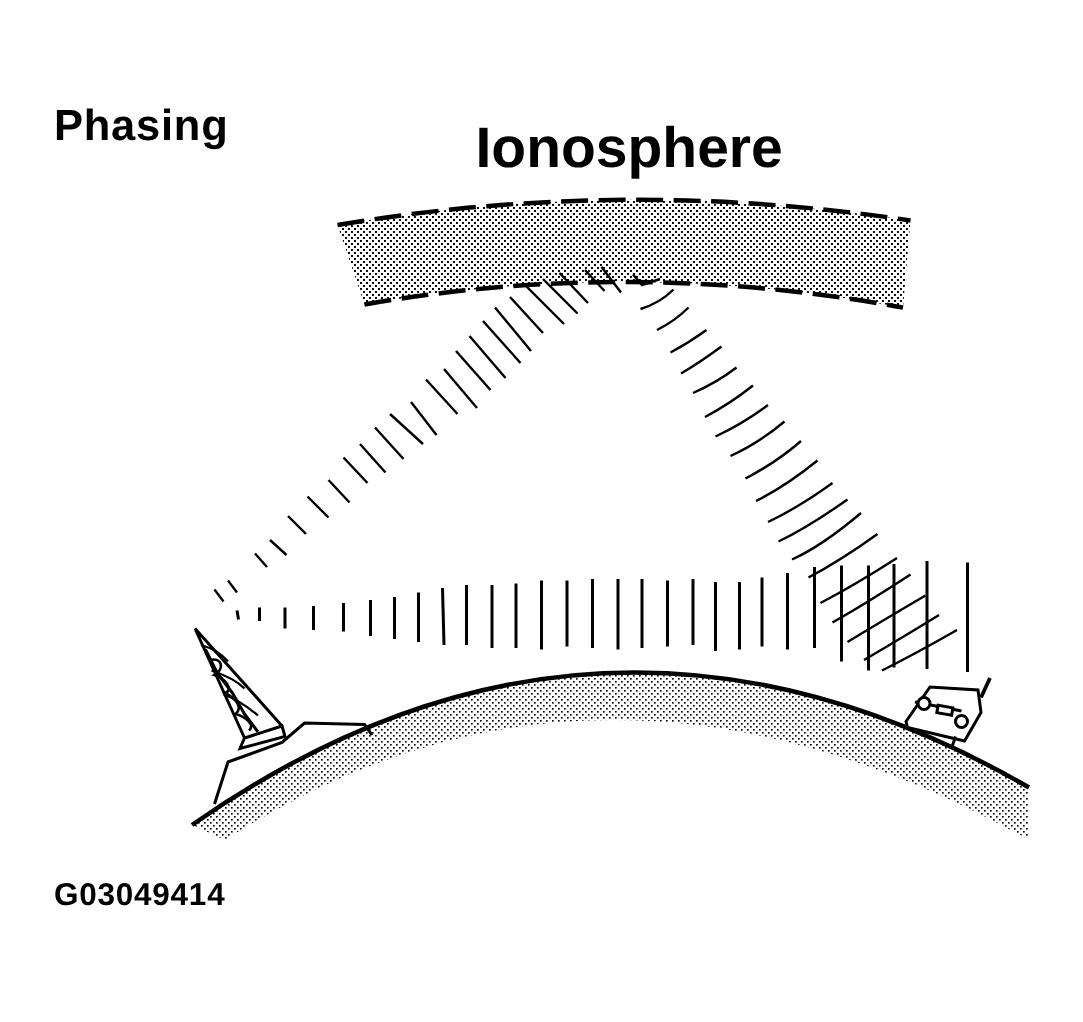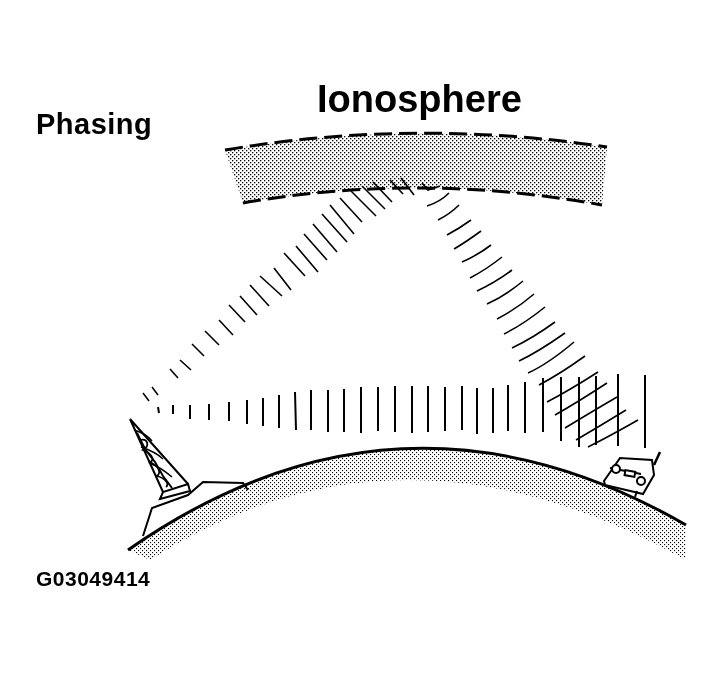--- a/index.html
+++ b/index.html
@@ -1,19 +1,19 @@
 <!DOCTYPE html>
 <html><head>
   <meta charset="utf-8">
   <style>
     html, body { margin: 0; padding: 0; background: #ffffff; }
     body { width: 722px; height: 681px; position: relative; overflow: hidden; font-family: "Liberation Sans", sans-serif; }
-    .title { position: absolute; left: 36px; top: 68px; font-size: 29px; font-weight: bold; color: #000; letter-spacing: 0.5px; margin-top: 40px; }
+    .title { position: absolute; left: 36px; top: 68px; font-size: 29px; font-weight: bold; color: #000; letter-spacing: 0.5px; }
     .iono-label { position: absolute; left: 317px; top: 78px; font-size: 38px; font-weight: bold; color: #000; }
-    .figure-id { position: absolute; left: 36px; top: 567px; font-size: 21px; font-weight: bold; color: #000; letter-spacing: 0.5px; }
+    .figure-id { position: absolute; left: 36px; top: 585px; font-size: 21px; font-weight: bold; color: #000; letter-spacing: 0.5px; }
     svg.diagram { position: absolute; left: 0; top: 0; }
   </style>
 </head>
 <body>
 
 <div class="title">Phasing</div>
 <div class="iono-label">Ionosphere</div>
 <div class="figure-id">G03049414</div>
 
 <svg class="diagram" width="722" height="681" viewBox="0 0 722 681" xmlns="http://www.w3.org/2000/svg">

